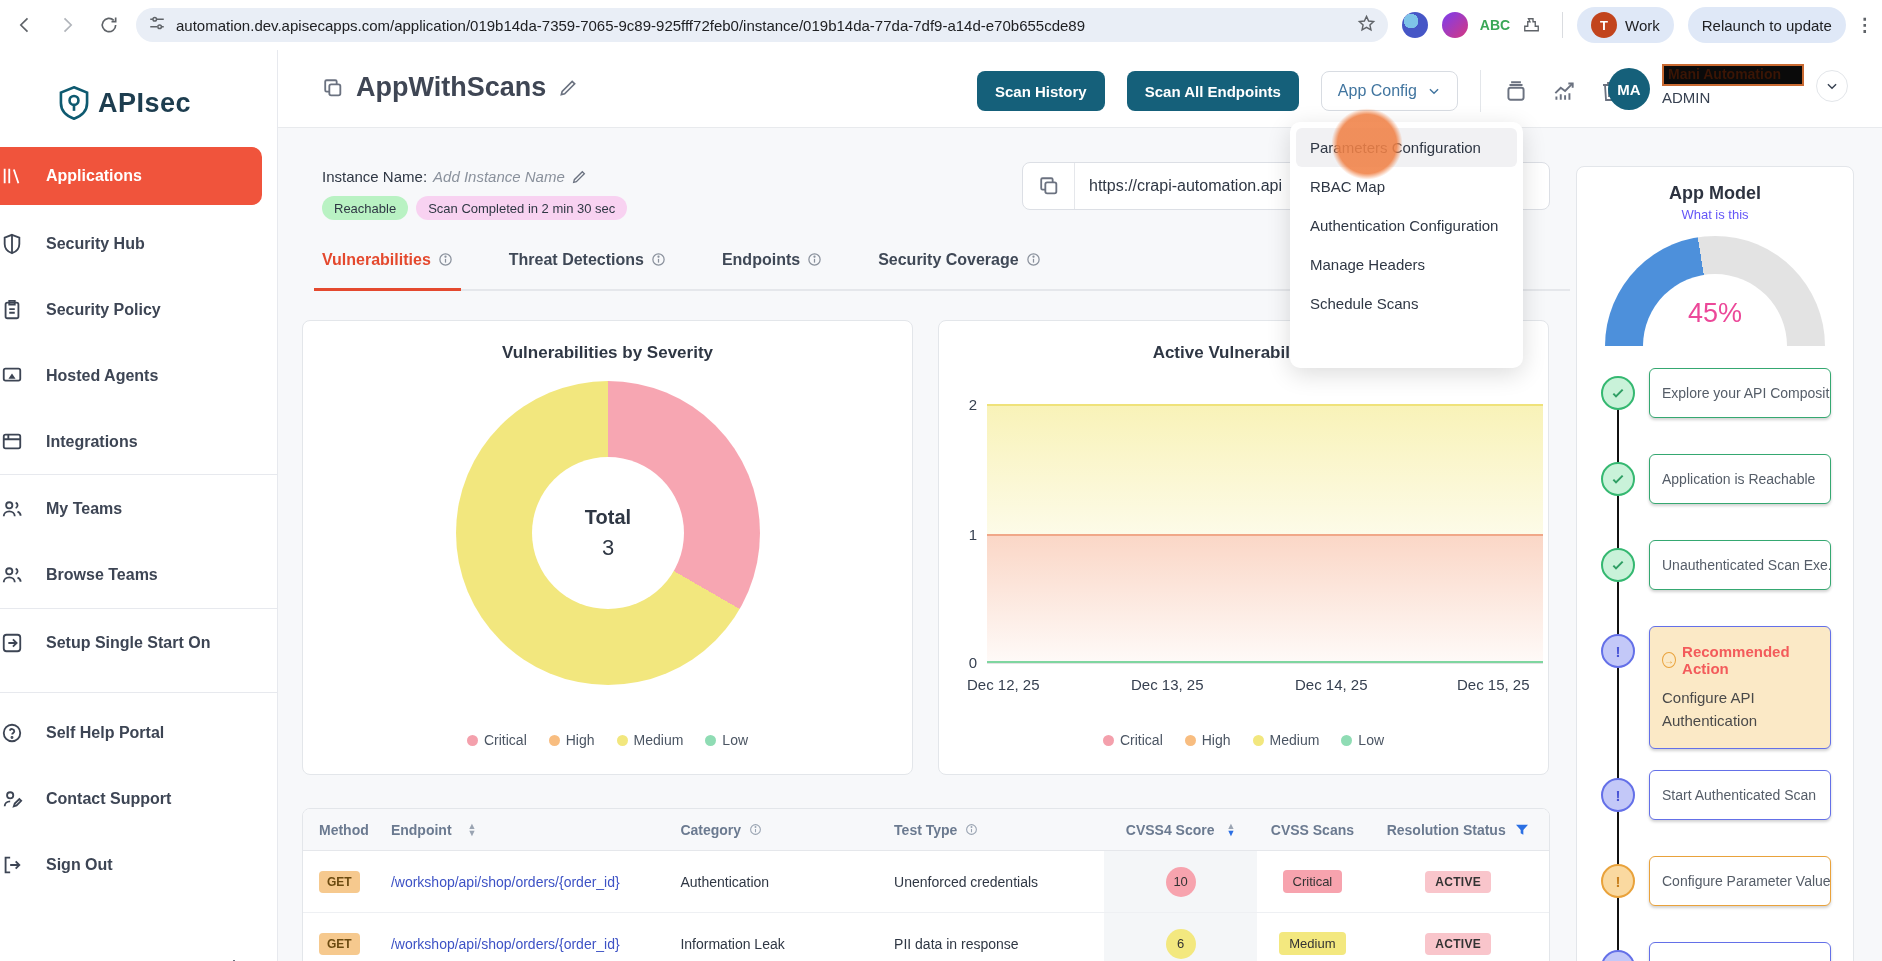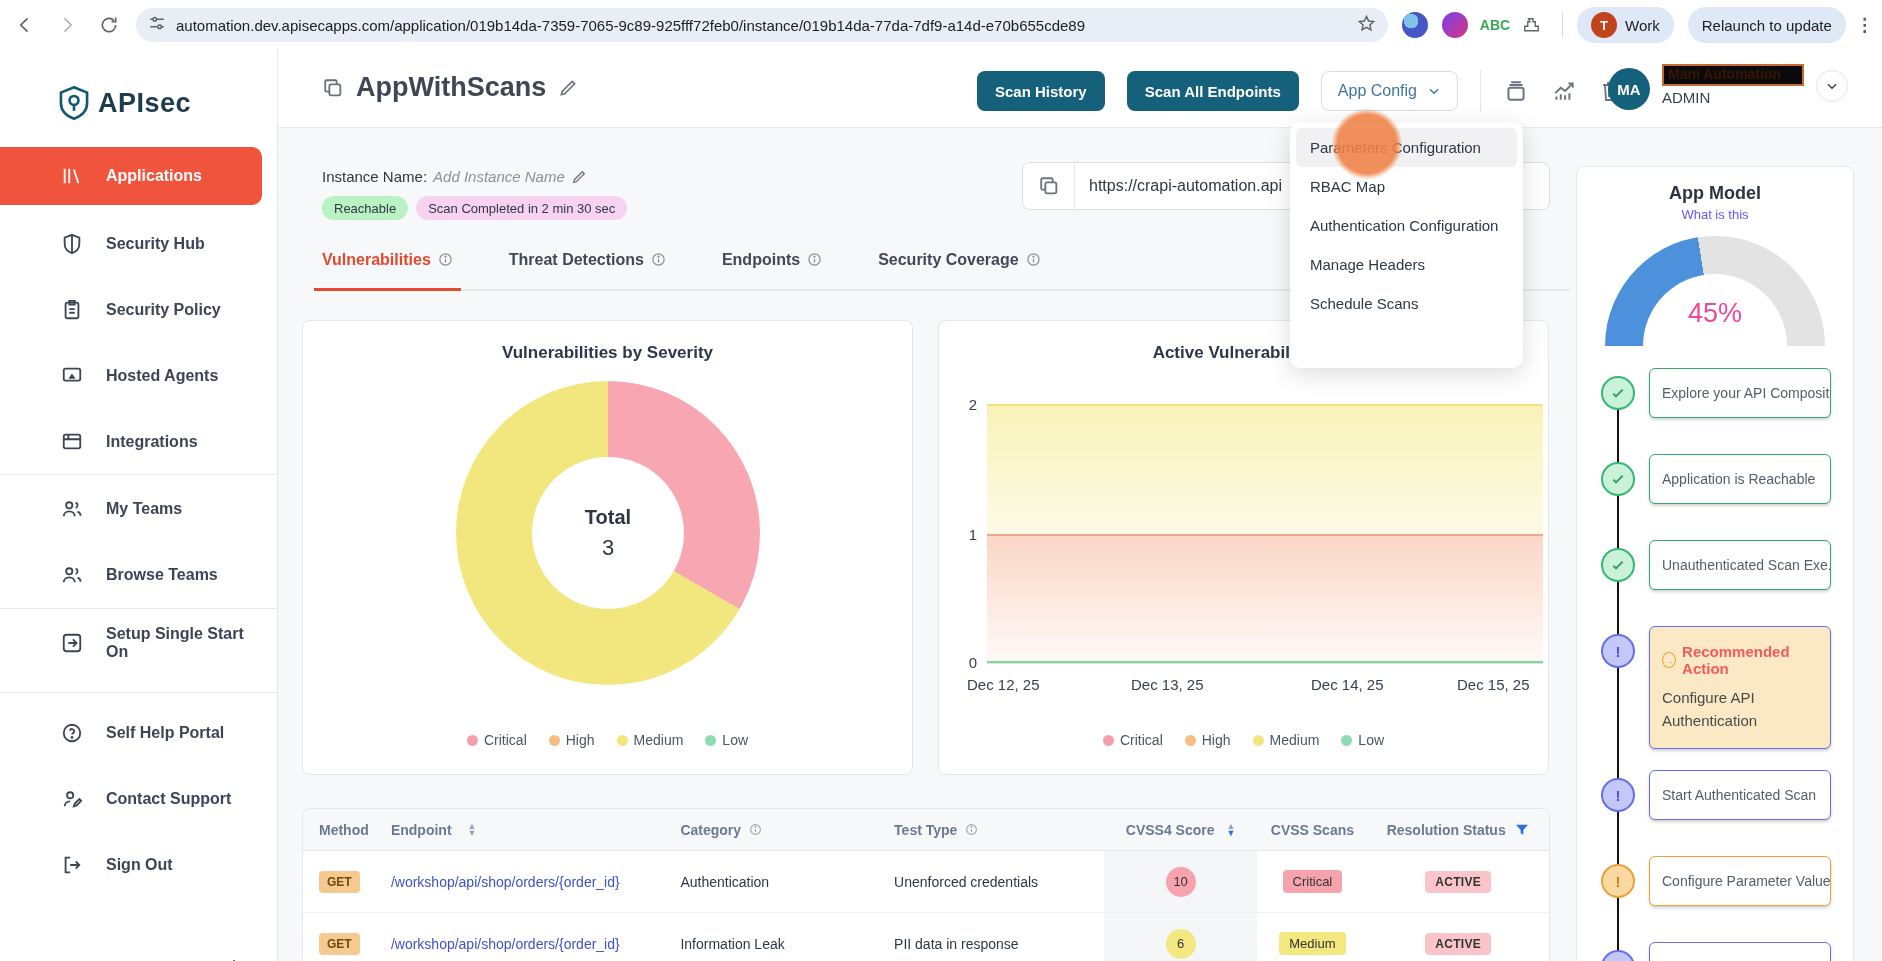--- a/index.html
+++ b/index.html
@@ -21,21 +21,21 @@
   .ext3 { background:#fff; color:#3aa757; font-size:14px; font-weight:bold; display:flex; align-items:center; justify-content:center; }
   .chrome-sep { width:1px; height:26px; background:#dadce0; margin-left:14px; }
   .pill { height:36px; border-radius:18px; background:#dfe8f7; display:flex; align-items:center; padding:0 14px; margin-left:14px; font-size:15px; color:#202124; }
   .avatar-t { width:26px; height:26px; border-radius:50%; background:#c2441d; color:#fff; font-size:13px; font-weight:bold; display:flex; align-items:center; justify-content:center; margin-right:8px; }
   .dots { color:#5f6368; font-size:18px; letter-spacing:0; margin-left:10px; font-weight:bold; }
 
   
   #sidebar { position:absolute; left:0; top:50px; width:278px; height:911px; background:#ffffff; border-right:1px solid #e7e9ee; }
   #logo { position:absolute; left:58px; top:36px; display:flex; align-items:center; gap:8px; }
   #logo .brand { font-size:27px; font-weight:bold; color:#1d3d4f; letter-spacing:.5px; }
-  .side-item { position:absolute; left:0; width:262px; height:44px; display:flex; align-items:center; padding-left:60px; gap:22px; color:#3d4554; font-size:16px; font-weight:bold; cursor:pointer; }
+  .side-item { position:absolute; left:0; width:262px; height:44px; display:flex; align-items:center; gap:22px; color:#3d4554; font-size:16px; font-weight:bold; cursor:pointer; }
   .side-item .ic { width:24px; height:24px; color:#3d4554; flex:0 0 auto; display:flex; align-items:center; justify-content:center;}
   .side-item.active { background:#f0543c; color:#ffffff; border-radius:0 10px 10px 0; height:58px; }
   .side-item.active .ic { color:#ffffff; }
   .side-div { position:absolute; left:0; width:278px; height:1px; background:#e7e9ee; }
   #collapse { position:absolute; left:228px; top:905px; color:#6b7280; }
 
   
   #appheader { position:absolute; left:278px; top:50px; width:1604px; height:78px; background:#fff; border-bottom:1px solid #e8eaed; }
   #title-row { position:absolute; left:44px; top:22px; display:flex; align-items:center; gap:12px; }
   #page-title { font-size:27px; font-weight:bold; color:#3f4654; }
@@ -483,21 +483,21 @@
       <span class="ytick" style="top:75px">2</span>
       <span class="ytick" style="top:205px">1</span>
       <span class="ytick" style="top:333px">0</span>
       <div id="plot">
         <div class="band-med"></div>
         <div class="band-crit"></div>
         <div class="line-low"></div>
       </div>
       <span class="xlab" style="left:28px">Dec 12, 25</span>
       <span class="xlab" style="left:192px">Dec 13, 25</span>
-      <span class="xlab" style="left:372px">Dec 14, 25</span>
+      <span class="xlab" style="left:356px">Dec 14, 25</span>
       <span class="xlab" style="left:518px">Dec 15, 25</span>
       <div class="legend">
         <span class="li">
             <span class="dot" style="background:#F4A0AC"></span>
             <span>Critical</span>
           </span>
         <span class="li">
             <span class="dot" style="background:#F8BD80"></span>
             <span>High</span>
           </span>

